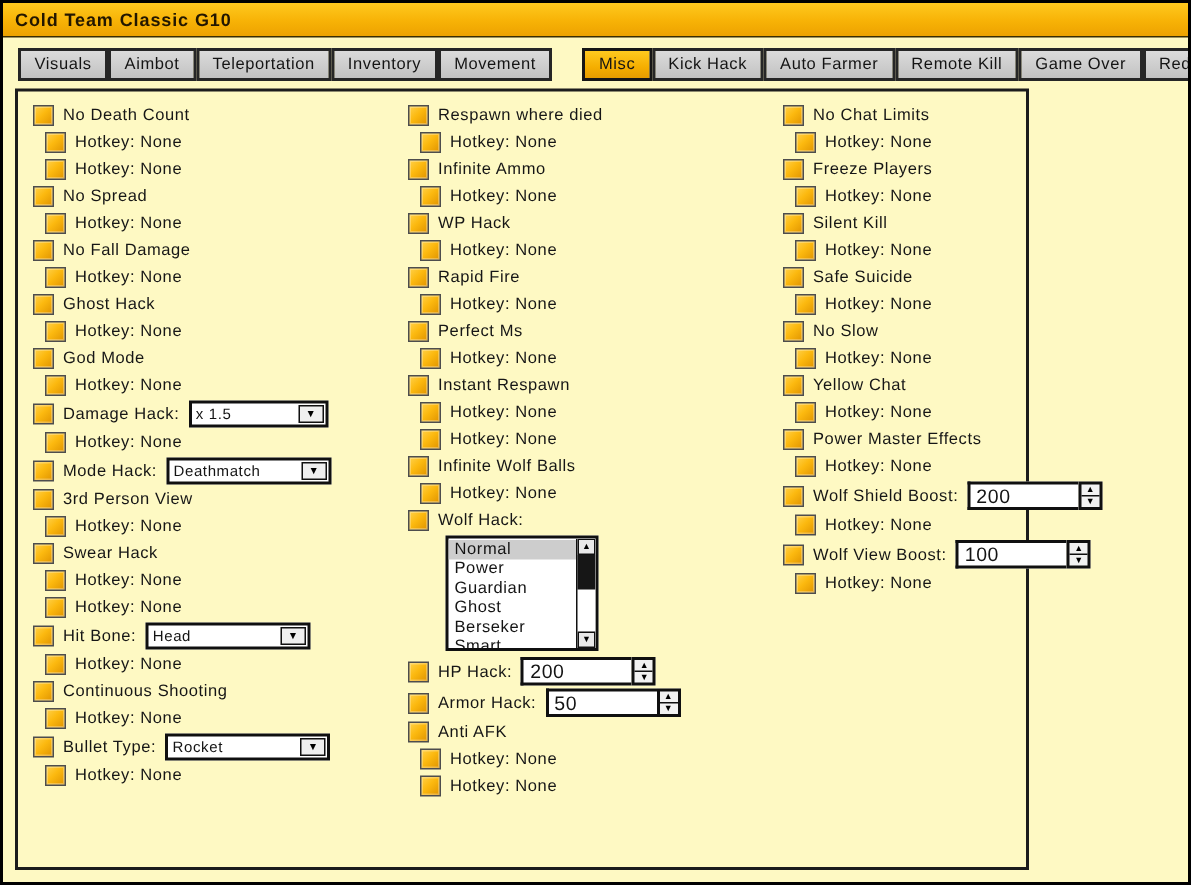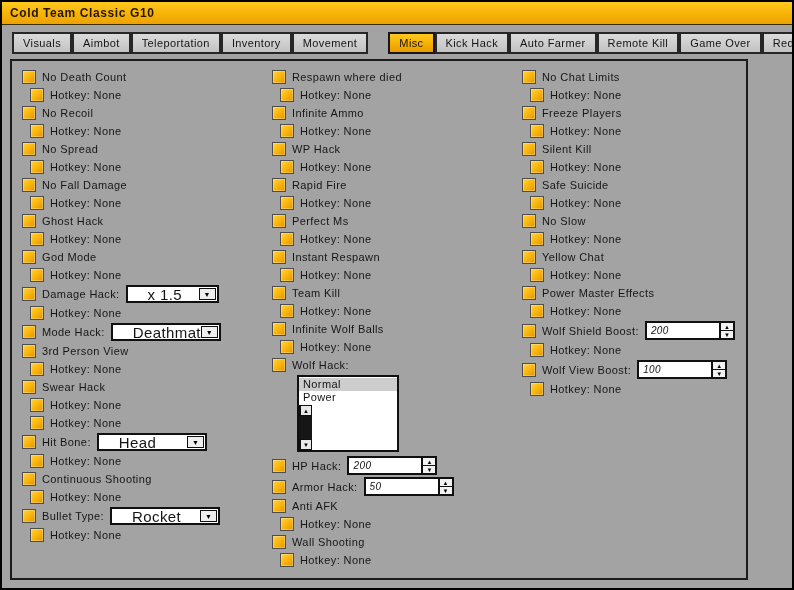--- a/index.html
+++ b/index.html
@@ -1,19 +1,19 @@
 <!DOCTYPE html>
 <html><head>
 <meta charset="utf-8">
 <style>
   * { margin:0; padding:0; box-sizing:border-box; }
   html,body { width:794px; height:590px; font-family:"Liberation Sans", sans-serif; }
   .window {
     position:relative; width:794px; height:590px;
-    background:#a3a3a3; border:2px solid #000;
+    background:#fef9c3; border:2px solid #000;
     overflow:hidden; cursor:default;
   }
   .titlebar {
     height:23px; display:flex; align-items:center; padding-left:8px;
     background:linear-gradient(180deg,#FFC91E 0%,#F7B206 55%,#EDA200 100%);
     border-bottom:1px solid #3a2d00;
   }
   .title-text {
     font-size:12px; font-weight:bold; color:#231700; letter-spacing:.6px;
   }
@@ -25,63 +25,63 @@
     background:linear-gradient(180deg,#DBDBDB,#C2C2C2);
     border:2px solid #262626; font-size:11px; color:#141414;
     letter-spacing:.4px; font-family:inherit; white-space:nowrap;
   }
   .tab.active {
     background:linear-gradient(180deg,#FFC91F 0%,#F5AE00 60%,#E69C00 100%);
     border-color:#161616;
     margin-left:20px;
   }
   .frame {
-    position:absolute; left:8px; top:57px; width:738px; height:521px;
+    position:absolute; left:8px; top:57px; width:676px; height:521px;
     border:2px solid #1c1c1c;
   }
   .col { position:absolute; top:7px; width:250px; }
   .col.c0 { left:10px; } .col.c1 { left:260px; } .col.c2 { left:510px; }
   .row { display:flex; align-items:center; height:18px; column-gap:6px; }
   .row.tall { height:20px; }
   .row.spin-row { height:21px; }
   .row.hotkey-row { margin-left:8px; }
   .cb {
     width:14px; height:14px; flex:none;
     background:linear-gradient(135deg,#FFD14A 0%,#FCB90F 45%,#E09400 100%);
     border:1px solid #4d4d4d;
     box-shadow:inset 0 0 0 1px rgba(255,255,255,.28);
   }
   .lbl { font-size:11px; color:#161616; letter-spacing:.4px; white-space:nowrap; }
   .combo {
     display:inline-flex; align-items:center; height:18px; width:110px;
     background:#fff; border:2px solid #101010;
   }
   [data-name="damage-hack-dropdown"] { width:93px; }
-  .combo-val { flex:1; font-size:15px; color:#141414; padding:0 3px; letter-spacing:.4px; white-space:nowrap; overflow:hidden;margin-left:17px; }
+  .combo-val { flex:1; font-size:10px; color:#141414; padding:0 3px; letter-spacing:.4px; white-space:nowrap; overflow:hidden; }
   .combo-btn {
     width:17px; height:12px; margin-right:1px; flex:none;
     border:1px solid #101010; background:#EFEFEF;
     display:flex; align-items:center; justify-content:center;
     font-size:7px; color:#000; line-height:1;
   }
   .spin { display:inline-flex; height:19px; }
   .spin-field {
     width:74px; background:#fff; border:2px solid #101010; border-right:none;
-    font-size:10px; color:#141414; display:flex; align-items:center;
-    padding:0 4px; letter-spacing:.4px;font-style:italic;
+    font-size:13px; color:#141414; display:flex; align-items:center;
+    padding:0 4px; letter-spacing:.4px;
   }
   .spin-btns { width:16px; display:flex; flex-direction:column; border:2px solid #101010; background:#F2F2F2; }
   .spin-up,.spin-down {
     flex:1; display:flex; align-items:center; justify-content:center;
     font-size:6px; line-height:1; color:#000;
   }
   .spin-up { border-bottom:1px solid #101010; }
   .listbox {
     display:flex; width:102px; height:77px; margin:1px 0 3px 25px;
-    background:#fff; border:2px solid #101010; overflow:hidden;flex-direction:column;
+    background:#fff; border:2px solid #101010; overflow:hidden;
   }
   .list-items { flex:1; overflow:hidden; padding-top:1px; }
   .list-item { height:13px; font-size:11px; color:#141414; padding-left:4px; letter-spacing:.4px; white-space:nowrap; }
   .list-item.selected { background:#CDCDCD; }
   .scrollbar { width:13px; flex:none; display:flex; flex-direction:column; border-left:1px solid #101010; background:#fff; }
   .sb-btn {
     height:11px; flex:none; border:1px solid #101010; background:#E9E9E9;
     display:flex; align-items:center; justify-content:center; font-size:6px; line-height:1; color:#000;
   }
   .sb-thumb { height:23px; flex:none; background:#161616; }
@@ -110,24 +110,20 @@
   <div class="frame" id="frame" data-name="content-frame">
       <div class="col c0" data-name="column-1">
         <div class="row" data-name="no-death-count-row">
           <span class="cb" data-name="no-death-count-checkbox"></span>
           <span class="lbl" data-name="no-death-count-label">No Death Count</span>
         </div>
         <div class="row hotkey-row" data-name="hotkey-row">
           <span class="cb" data-name="hotkey-checkbox"></span>
           <span class="lbl" data-name="hotkey-label">Hotkey: None</span>
         </div>
-        <div class="row" data-name="no-recoil-row">
-          <span class="cb" data-name="no-recoil-checkbox"></span>
-          <span class="lbl" data-name="no-recoil-label">No Recoil</span>
-        </div>
         <div class="row hotkey-row" data-name="hotkey-row">
           <span class="cb" data-name="hotkey-checkbox"></span>
           <span class="lbl" data-name="hotkey-label">Hotkey: None</span>
         </div>
         <div class="row" data-name="no-spread-row">
           <span class="cb" data-name="no-spread-checkbox"></span>
           <span class="lbl" data-name="no-spread-label">No Spread</span>
         </div>
         <div class="row hotkey-row" data-name="hotkey-row">
           <span class="cb" data-name="hotkey-checkbox"></span>
@@ -271,24 +267,20 @@
           <span class="cb" data-name="hotkey-checkbox"></span>
           <span class="lbl" data-name="hotkey-label">Hotkey: None</span>
         </div>
         <div class="row" data-name="instant-respawn-row">
           <span class="cb" data-name="instant-respawn-checkbox"></span>
           <span class="lbl" data-name="instant-respawn-label">Instant Respawn</span>
         </div>
         <div class="row hotkey-row" data-name="hotkey-row">
           <span class="cb" data-name="hotkey-checkbox"></span>
           <span class="lbl" data-name="hotkey-label">Hotkey: None</span>
-        </div>
-        <div class="row" data-name="team-kill-row">
-          <span class="cb" data-name="team-kill-checkbox"></span>
-          <span class="lbl" data-name="team-kill-label">Team Kill</span>
         </div>
         <div class="row hotkey-row" data-name="hotkey-row">
           <span class="cb" data-name="hotkey-checkbox"></span>
           <span class="lbl" data-name="hotkey-label">Hotkey: None</span>
         </div>
         <div class="row" data-name="infinite-wolf-balls-row">
           <span class="cb" data-name="infinite-wolf-balls-checkbox"></span>
           <span class="lbl" data-name="infinite-wolf-balls-label">Infinite Wolf Balls</span>
         </div>
         <div class="row hotkey-row" data-name="hotkey-row">
@@ -338,24 +330,20 @@
           </span>
         </div>
         <div class="row" data-name="anti-afk-row">
           <span class="cb" data-name="anti-afk-checkbox"></span>
           <span class="lbl" data-name="anti-afk-label">Anti AFK</span>
         </div>
         <div class="row hotkey-row" data-name="hotkey-row">
           <span class="cb" data-name="hotkey-checkbox"></span>
           <span class="lbl" data-name="hotkey-label">Hotkey: None</span>
         </div>
-        <div class="row" data-name="wall-shooting-row">
-          <span class="cb" data-name="wall-shooting-checkbox"></span>
-          <span class="lbl" data-name="wall-shooting-label">Wall Shooting</span>
-        </div>
         <div class="row hotkey-row" data-name="hotkey-row">
           <span class="cb" data-name="hotkey-checkbox"></span>
           <span class="lbl" data-name="hotkey-label">Hotkey: None</span>
         </div>
       </div>
       <div class="col c2" data-name="column-3">
         <div class="row" data-name="no-chat-limits-row">
           <span class="cb" data-name="no-chat-limits-checkbox"></span>
           <span class="lbl" data-name="no-chat-limits-label">No Chat Limits</span>
         </div>

